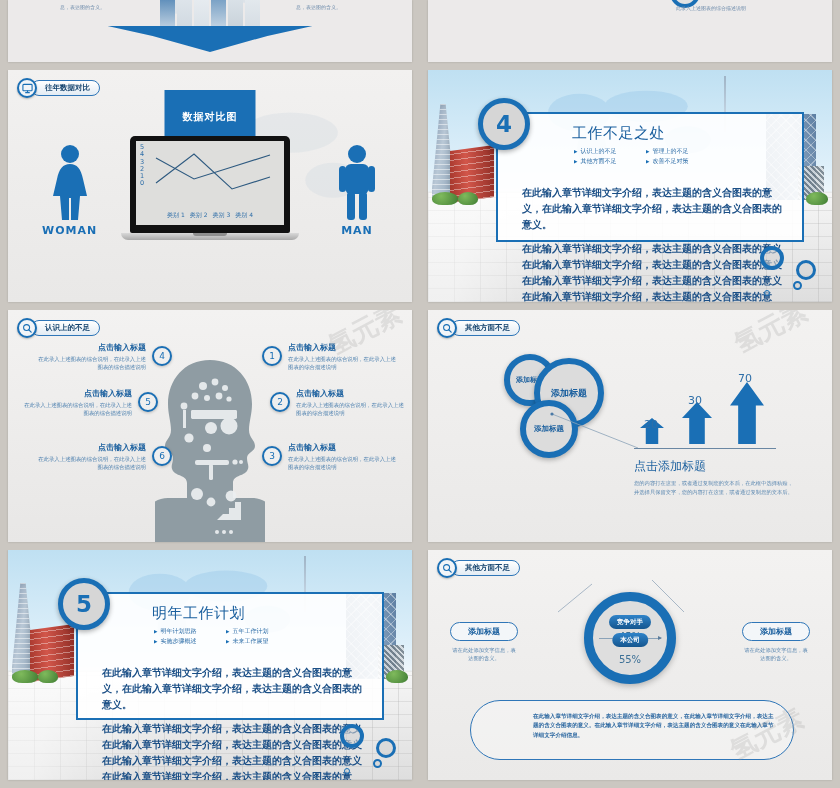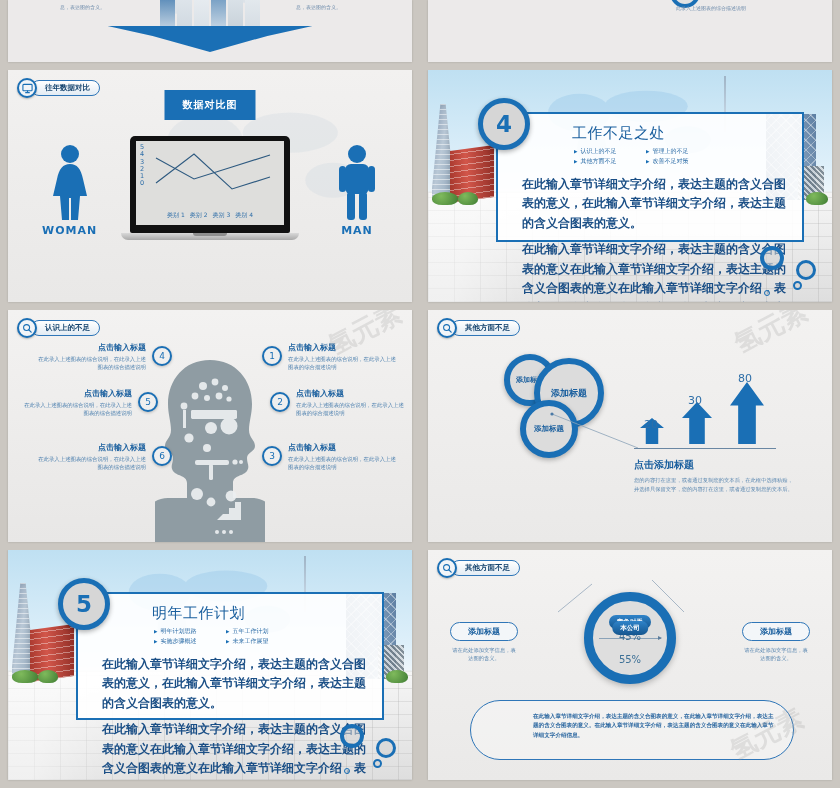--- a/index.html
+++ b/index.html
@@ -94,31 +94,31 @@
   .chap .panel {
     position: absolute; left: 68px; right: 28px; top: 42px; bottom: 60px;
     background: rgba(255,255,255,.90); border: 2.4px solid #1a6fb5; z-index: 4;
     padding: 10px 16px 8px 24px;
   }
   .chap .ptitle { font-size: 15px; font-weight: normal; color: #1a5f9e; letter-spacing: .5px; padding-left: 50px; }
   .chap .pbullets { display: grid; grid-template-columns: 1fr 1fr; gap: 1px 6px;
     padding-left: 52px; margin-top: 4px; max-width: 190px; }
   .chap .pbullets span { font-size: 6px; color: #2a6ba6; white-space: nowrap; }
   .chap .pbullets span:before { content: "\25B6"; font-size: 4.5px; margin-right: 3px; color: #1a6fb5; vertical-align: middle; }
-  .chap .ptext { margin-top: 9px; font-size: 12px; line-height: 1.62; color: #1b4f86; font-weight: bold; }
+  .chap .ptext { margin-top: 19px; font-size: 10px; line-height: 1.62; color: #1b4f86; font-weight: bold; }
   .chap .ptext p + p { margin-top: 7px; }
   .bub { position: absolute; border-radius: 50%; border-style: solid; border-color: #1a6fb5; background: rgba(210,210,210,.6); z-index: 5; }
 
   
   .s1 { background: linear-gradient(#f2f1f0,#e9e8e7); }
   .s1 .wmap { position:absolute; right:4%; top:6%; width:62%; height:70%; opacity:.12; }
   .s1 .ttl {
     position: absolute; left: 50%; transform: translateX(-50%); top: 20px;
     background: #1a6fb5; color: #fff; font-size: 10px; font-weight: bold;
-    padding: 8px 18px; letter-spacing: 1px;
+    padding: 20px 18px; letter-spacing: 1px;
   }
   .s1 .laptop { position: absolute; left: 50%; transform: translateX(-50%); top: 66px; width: 160px; }
   .s1 .screen { background: #111; border-radius: 5px 5px 2px 2px; padding: 5px 6px 8px; }
   .s1 .scr-in { background: #dededc; height: 84px; position: relative; }
   .s1 .base { height: 7px; background: linear-gradient(#d9d9d9,#a9a9a9); border-radius: 0 0 7px 7px; width: 178px; margin-left: -9px; position: relative; }
   .s1 .base:after{content:"";position:absolute;left:50%;top:0;transform:translateX(-50%);width:34px;height:3px;background:#8e8e8e;border-radius:0 0 4px 4px;}
   .s1 .yaxis { position: absolute; left: 4px; top: 3px; font-size: 6.5px; line-height: 1.12; color: #2e6ea8; }
   .s1 .cats { position: absolute; left: 0; right: 0; bottom: 5px; display: flex; justify-content: center; gap: 5px; }
   .s1 .cats span { font-size: 6px; color: #2e6ea8; }
   .person { position: absolute; top: 74px; }
@@ -144,21 +144,21 @@
   .s4 { background: linear-gradient(#f3f2f1,#eae9e8); }
   .s4 .ring {
     position: absolute; border-radius: 50%; border: 6px solid #1a6fb5;
     background: #dcdcdc; display: flex; align-items: center; justify-content: center;
     color: #1a5f9e; font-weight: bold; box-shadow: 0 2px 5px rgba(0,0,0,.28); text-align:center;
   }
   .s4 .arrow { position: absolute; bottom: 0; background: #1a6fb5;
     clip-path: polygon(50% 0, 100% 38%, 76% 38%, 76% 100%, 24% 100%, 24% 38%, 0 38%); }
   .s4 .aval { position: absolute; font-size: 11px; color: #2e6ea8; }
   .s4 .axis { position: absolute; height: 1px; background: #6a87a3; }
-  .s4 .cap h4 { font-size: 10px; color: #1a5f9e; font-weight: bold; }
+  .s4 .cap h4 { font-size: 12px; color: #1a5f9e; font-weight: normal; }
   .s4 .cap p { font-size: 5.3px; color: #5a87b0; line-height: 1.62; margin-top: 4px; }
 
   
   .s6 { background: linear-gradient(#f3f2f1,#eae9e8); }
   .s6 .donut {
     position: absolute; left: 50%; transform: translateX(-50%); top: 42px;
     width: 92px; height: 92px; border-radius: 50%;
     border: 9px solid #1a6fb5; background: #dedede;
     box-shadow: 0 2px 6px rgba(0,0,0,.26);
   }
@@ -453,21 +453,21 @@
         <path d="M2 4 L88 38" stroke="#8aa2b8" stroke-width="0.8" fill="none"></path>
           <circle cx="2" cy="4" r="1.6" fill="#4a79a6"></circle>
       </svg>
 
       <div class="axis" style="left:206px;top:138px;width:142px"></div>
       <div class="arrow" style="left:212px;bottom:98px;width:24px;height:26px"></div>
       <div class="arrow" style="left:254px;bottom:98px;width:30px;height:42px"></div>
       <div class="arrow" style="left:302px;bottom:98px;width:34px;height:62px"></div>
       <div class="aval" style="left:216px;top:108px">20</div>
       <div class="aval" style="left:260px;top:84px">30</div>
-      <div class="aval" style="left:310px;top:62px">80</div>
+      <div class="aval" style="left:310px;top:62px">70</div>
 
       <div class="cap" style="position:absolute;left:206px;top:148px;width:160px">
         <h4>点击添加标题</h4>
         <p>您的内容打在这里，或者通过复制您的文本后，在此框中选择粘贴，并选择只保留文字，您的内容打在这里，或者通过复制您的文本后。</p>
       </div>
     </div>
   </div>
 
   <div class="cell">
     <div class="slide chap">
@@ -524,21 +524,21 @@
 
       <svg style="position:absolute;left:128px;top:24px;width:130px;height:42px" viewBox="0 0 130 42">
         <path d="M2 38 L36 10" stroke="#96a8bb" stroke-width="0.8" fill="none"></path>
         <path d="M128 38 L96 6" stroke="#96a8bb" stroke-width="0.8" fill="none"></path>
       </svg>
 
       <div class="donut">
         <div class="mid"></div>
         <div class="tag" style="top:14px">竞争对手</div>
         <div class="pct" style="top:30px">45%</div>
-        <div class="tag" style="bottom:40px">本公司</div>
+        <div class="tag" style="bottom:28px">本公司</div>
         <div class="pct" style="bottom:10px">55%</div>
       </div>
 
       <div class="sidepill" style="left:22px;top:72px">
         <div class="p">添加标题</div>
         <p>请在此处添加文字信息，表达图的含义。</p>
       </div>
       <div class="sidepill" style="right:22px;top:72px">
         <div class="p">添加标题</div>
         <p>请在此处添加文字信息，表达图的含义。</p>

